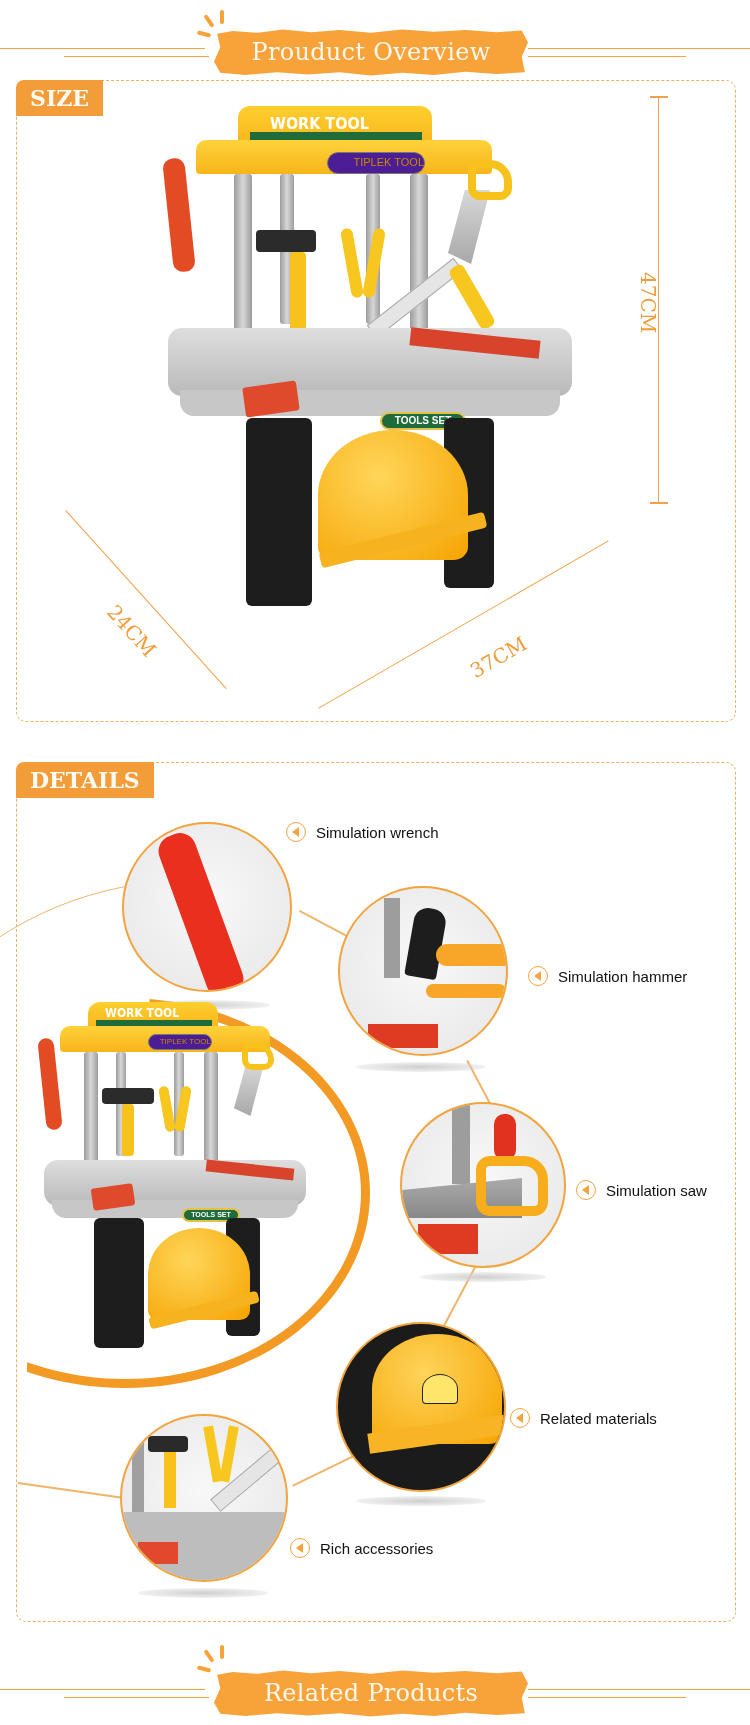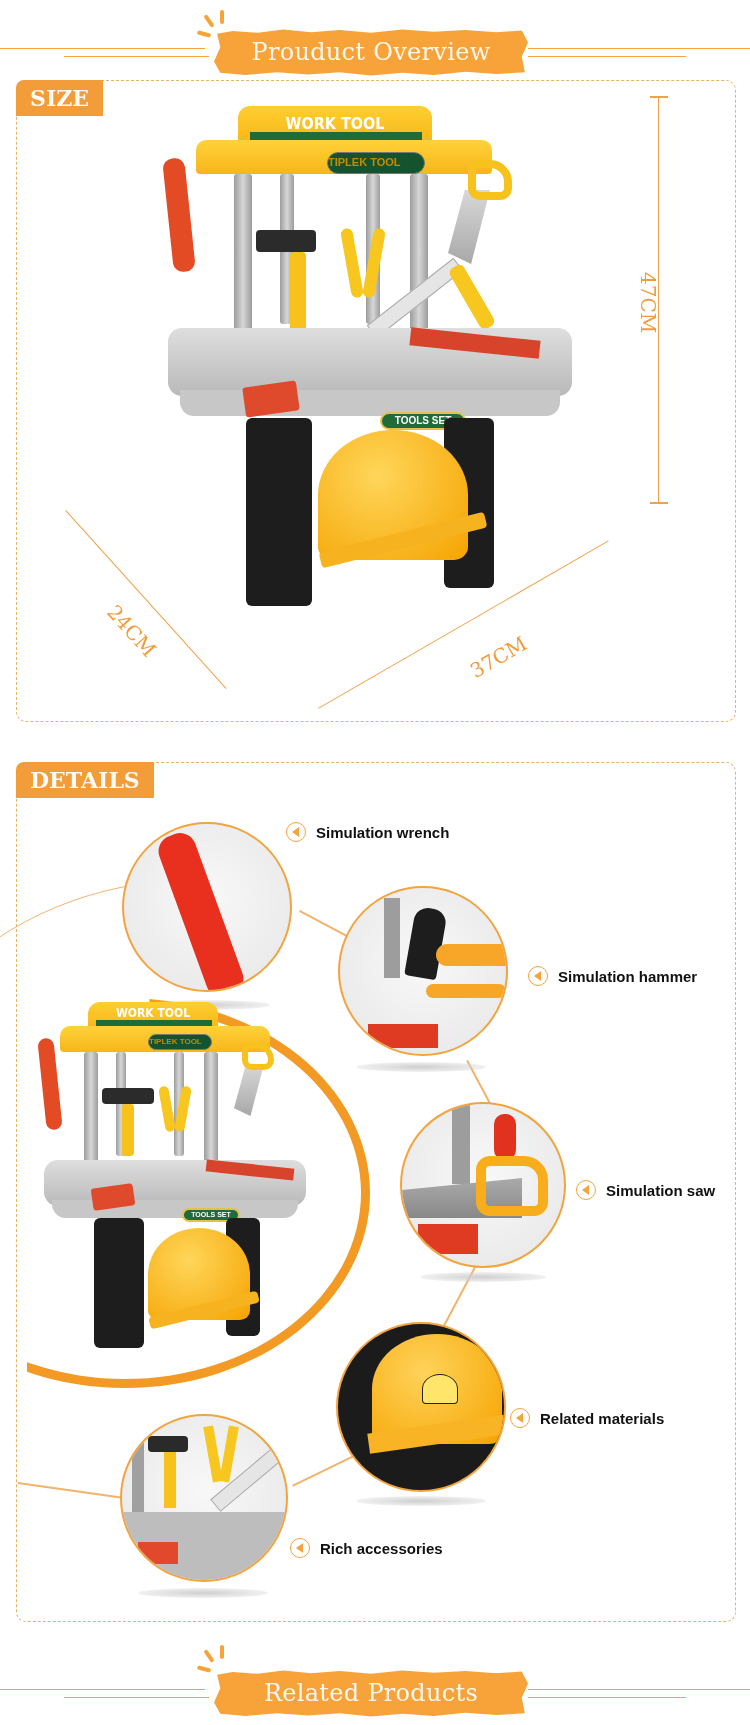--- a/index.html
+++ b/index.html
@@ -34,22 +34,22 @@
   .dim-line { position: absolute; background: #f0a24a; transform-origin: 0 0; height: 1.2px; }
   .dim-text {
     position: absolute; color: #ef9c3a; font-family: "DejaVu Serif", serif; font-size: 20px;
   }
 
   
   .bench { position: absolute; }
   .bench .top-board { position: absolute; background: linear-gradient(#ffd23a,#f7b51b); border-radius: 10px 10px 4px 4px; }
   .bench .sign { position: absolute; background: linear-gradient(#ffcf2e,#f5b21a); border-radius: 12px 12px 0 0; }
   .bench .sign-band { position: absolute; background: #1f6b3a; }
-  .bench .sign-text { position: absolute; color: #fff; font-weight: bold; font-family: "DejaVu Sans Condensed","DejaVu Sans", sans-serif; text-align: center; white-space: nowrap; }
-  .bench .badge { position: absolute; background: #14532d; border: 1.5px solid #777; border-radius: 12px; color: #c58a00; font-weight: bold; text-align: left; white-space: nowrap; }
+  .bench .sign-text { position: absolute; color: #fff; font-weight: bold; font-family: "DejaVu Sans Condensed","DejaVu Sans", sans-serif; white-space: nowrap; }
+  .bench .badge { position: absolute; background: #4c1d95; border: 1.5px solid #777; border-radius: 12px; color: #c58a00; font-weight: normal; text-align: right; white-space: nowrap; }
   .bench .pole { position: absolute; background: linear-gradient(90deg,#9c9c9c,#d7d7d7,#9c9c9c); border-radius: 3px; }
   .bench .table { position: absolute; background: linear-gradient(#dedede,#b9b9b9); border-radius: 14px; }
   .bench .table-edge { position: absolute; background: #c7c7c7; border-radius: 0 0 14px 14px; }
   .bench .legs { position: absolute; background: #1d1d1d; border-radius: 6px; }
   .bench .helmet { position: absolute; background: radial-gradient(circle at 40% 35%, #ffd65a, #f5a300); border-radius: 50% 50% 10% 10%; }
   .bench .helmet-brim { position: absolute; background: #f7b31f; border-radius: 4px; }
   .bench .tools-badge { position: absolute; background: #1f6b3a; border: 2px solid #e4c24a; border-radius: 10px; color: #fff; font-weight: bold; text-align: center; white-space: nowrap; }
   .bench .wrench { position: absolute; background: #e34b25; border-radius: 10px; }
   .bench .saw { position: absolute; background: linear-gradient(#d8d8d8,#a8a8a8); clip-path: polygon(40% 0, 100% 0, 55% 100%, 0 85%); }
   .bench .saw-handle { position: absolute; border: 8px solid #f8c21c; border-radius: 12px 22px 12px 12px; }
@@ -59,21 +59,21 @@
   .bench .red-bar { position: absolute; background: #d7432b; }
   .bench .red-block { position: absolute; background: #e04a2c; border-radius: 3px; }
   .bench .square { position: absolute; background: #e5e5e5; border: 1px solid #aaa; }
 
   
   .circle {
     position: absolute; border-radius: 50%; border: 2px solid #f2a43e; overflow: hidden;
     background: radial-gradient(circle at 50% 45%, #f8f8f8, #e6e6e6);
   }
   .circle-shadow { position: absolute; height: 10px; border-radius: 50%; background: radial-gradient(#cfcfcf, rgba(255,255,255,0)); }
-  .feature { position: absolute; display: flex; align-items: center; gap: 10px; font-weight: bold; }
+  .feature { position: absolute; display: flex; align-items: center; gap: 10px; }
   .feature-icon {
     width: 20px; height: 20px; border-radius: 50%; border: 1.5px solid #f2a43e; position: relative; flex: 0 0 auto;
   }
   .feature-icon::after {
     content: ""; position: absolute; left: 5px; top: 4px;
     border-top: 5px solid transparent; border-bottom: 5px solid transparent; border-right: 7px solid #f2a43e;
   }
   .feature-label { font-size: 15px; color: #111; }
   .connector { position: absolute; height: 1.5px; background: #f2b36a; transform-origin: 0 0; }
   .big-arc { position: absolute; border-radius: 50%; border: 9px solid #f29a24; }

